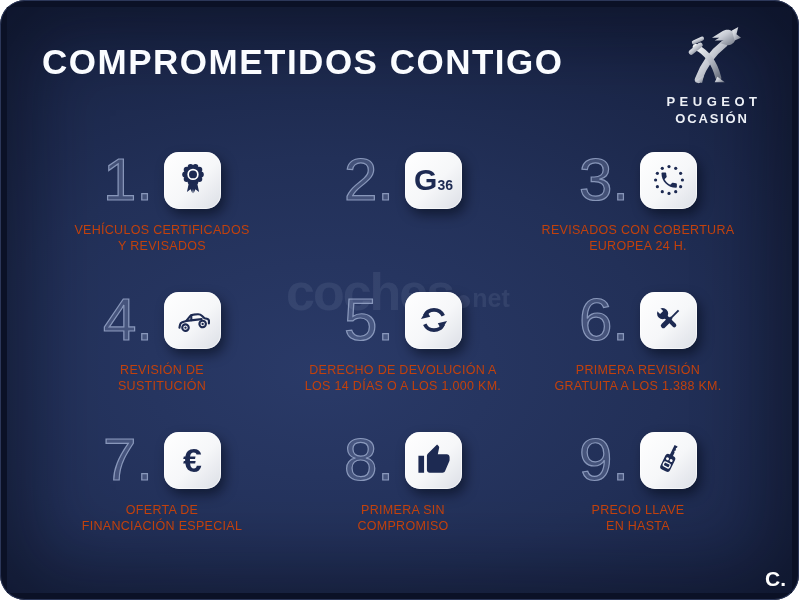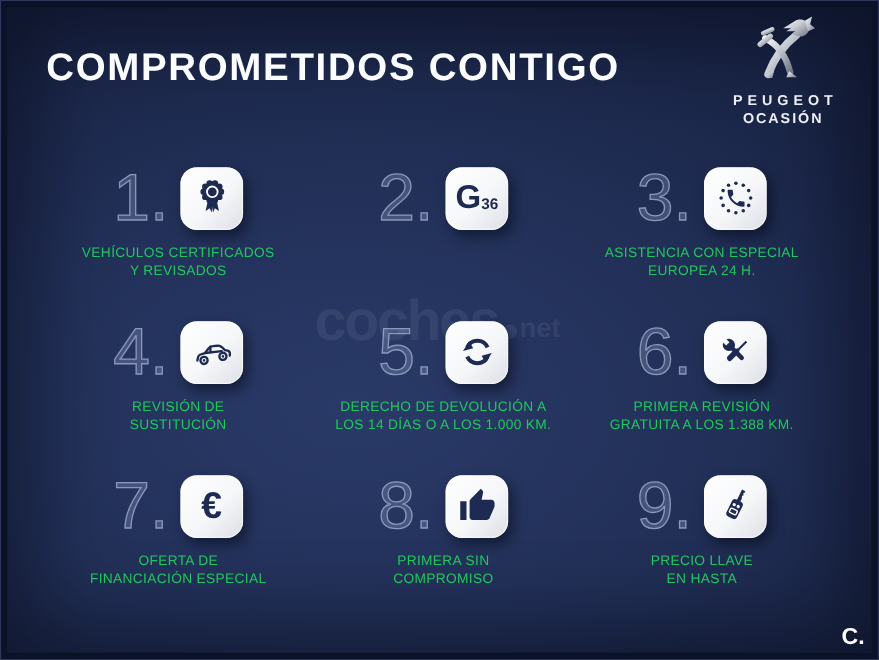--- a/index.html
+++ b/index.html
@@ -1,40 +1,40 @@
 <!DOCTYPE html>
 <html><head>
 <meta charset="utf-8">
 <style>
   html,body{margin:0;padding:0;width:799px;height:600px;overflow:hidden;
     font-family:"Liberation Sans", sans-serif;-webkit-font-smoothing:antialiased;}
   .stage{position:relative;width:799px;height:600px;background:#0b1126;
-    box-shadow:inset 0 0 0 1px #2c3759;}
+    box-shadow:inset 0 0 0 1px #2c3759;border-radius:25px;}
   .frame{position:absolute;inset:7px;
     background:radial-gradient(115% 95% at 40% 62%, #2a3a68 0%, #223058 38%, #192445 68%, #121b38 100%);}
   .frame::after{content:"";position:absolute;inset:0;pointer-events:none;
     box-shadow:inset 0 0 70px 25px rgba(4,7,18,0.45);}
   .title{position:absolute;left:42px;top:42px;font-size:35px;font-weight:700;
     letter-spacing:1.5px;color:#fafcff;white-space:nowrap;}
-  .brand{position:absolute;top:12px;right:22px;width:130px;text-align:center;}
+  .brand{position:absolute;top:24px;right:22px;width:130px;text-align:center;}
   .brand-name{font-size:13px;font-weight:700;letter-spacing:4.5px;padding-left:4px;
     color:#edf0f6;margin-top:4px;}
   .brand-sub{font-size:13px;font-weight:700;letter-spacing:1.8px;color:#edf0f6;margin-top:2px;}
   .grid{position:absolute;left:34px;top:133px;display:grid;z-index:2;
     grid-template-columns:256px 226px 244px;grid-auto-rows:140px;}
   .cell{display:flex;flex-direction:column;align-items:center;}
   .pair{display:flex;align-items:center;gap:11px;margin-top:16px;height:62px;}
   .num{font-size:60px;line-height:58px;font-weight:300;
     color:rgba(148,162,198,0.30);-webkit-text-stroke:1.2px rgba(158,172,206,0.8);}
   .tile{width:57px;height:57px;border-radius:15px;flex:0 0 auto;
     background:linear-gradient(135deg,#ffffff 0%,#f6f7f9 55%,#dcdfe6 100%);
     box-shadow:4px 6px 12px rgba(2,5,15,0.5), inset 0 0 0 1px rgba(255,255,255,0.6);
     display:flex;align-items:center;justify-content:center;}
   .cap{margin-top:11px;font-size:12.5px;line-height:16px;font-weight:500;
-    letter-spacing:0.3px;color:#22c55e;text-align:center;white-space:nowrap;}
+    letter-spacing:0.3px;color:#c2410c;text-align:center;white-space:nowrap;}
   .g36wrap{display:flex;align-items:flex-start;}
   .gtxt{font-size:30px;font-weight:800;color:#1d2a52;line-height:1;}
   .gsub{font-size:14px;font-weight:800;color:#1d2a52;margin-top:12px;text-align:center;}
   .euro{font-size:34px;font-weight:800;color:#1d2a52;line-height:1;}
   .wm{position:absolute;left:286px;top:270px;display:flex;align-items:flex-end;z-index:1;
     color:rgba(205,216,242,0.085);}
   .wm-main{font-size:52px;font-weight:800;letter-spacing:-2px;line-height:44px;}
   .wm-dot{width:13px;height:13px;border-radius:50%;background:rgba(205,216,242,0.10);
     margin:0 2px 6px 4px;}
   .wm-net{font-size:25px;font-weight:800;line-height:25px;margin-bottom:3px;}
@@ -144,21 +144,21 @@
               <circle cx="21.65" cy="6.21" r="1.35"></circle>
                 <circle cx="25.79" cy="10.35" r="1.35"></circle>
               <g transform="translate(7.5,7.5) scale(0.72)">
                 <path d="M6.62 10.79c1.44 2.83 3.76 5.14 6.59 6.59l2.2-2.21c.27-.27.67-.36 1.02-.24 1.12.37 2.33.57 3.57.57.55 0 1 .45 1 1V20c0 .55-.45 1-1 1-9.39 0-17-7.61-17-17 0-.55.45-1 1-1h3.5c.55 0 1 .45 1 1 0 1.25.2 2.45.57 3.57.11.35.03.74-.25 1.02l-2.2 2.2z"></path>
               </g>
             </g>
           </svg>
         </div>
       </div>
       <div class="cap">
-        <div>ASISTENCIA CON ESPECIAL</div>
+        <div>REVISADOS CON COBERTURA</div>
         <div>EUROPEA 24 H.</div>
       </div>
     </div>
 
     <div class="cell">
       <div class="pair">
         <div class="num">4.</div>
         <div class="tile">
           <svg viewBox="0 0 32 32" width="40" height="40">
             <g transform="rotate(-8 16 16)" stroke="#1d2a52" stroke-width="1.7" fill="none" stroke-linecap="round" stroke-linejoin="round">

